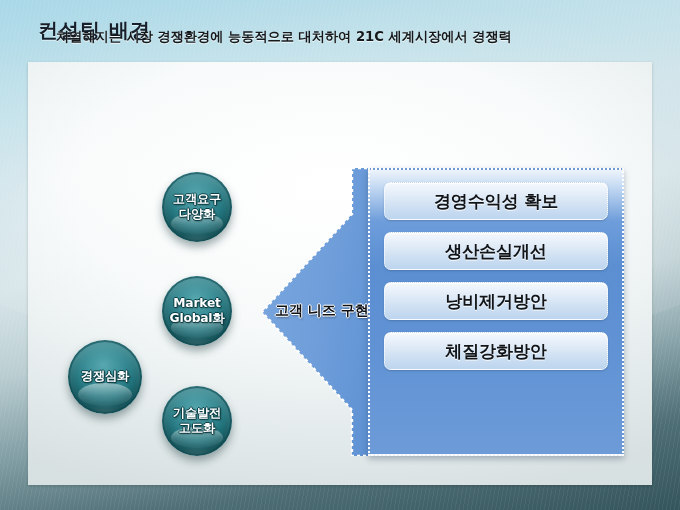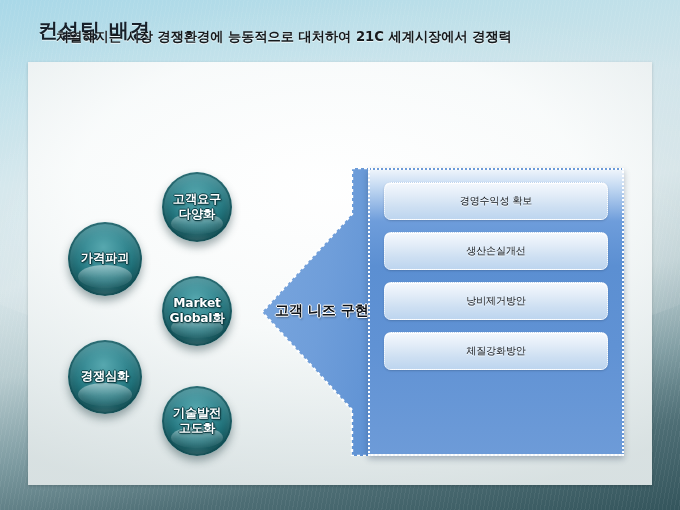--- a/index.html
+++ b/index.html
@@ -193,45 +193,41 @@
     border: 1.5px dotted #ffffff;
     box-sizing: border-box;
     background: linear-gradient(180deg, #f4f8fd 0%, #e3edf8 32%, #cddff2 68%, #bdd5ef 100%);
     display: flex;
     align-items: center;
     justify-content: center;
     box-shadow: 0 1px 2px rgba(30,50,80,0.25), inset 0 1px 0 rgba(255,255,255,0.85);
   }
   .pbox:last-child { margin-bottom: 0; }
   .pbox span {
-    font-size: 10px;
-    font-weight: normal;
+    font-size: 17px;
+    font-weight: bold;
     color: #111519;
     letter-spacing: -0.1px;
     text-shadow: 0 1px 0 rgba(255,255,255,0.9);
     white-space: nowrap;
   }
 </style>
 </head>
 <body>
 
 <div id="slide">
 
   <div class="title">컨설팅 배경</div>
 
   <div class="content-panel"></div>
 
   <div class="body-text">
     <span class="l1">치열해지는 시장 경쟁환경에 능동적으로 대처하여 21C 세계시장에서 경쟁력</span>
   </div>
 
-  <div class="orb big" style="left:68px; top:222px;">
-    <span class="gloss"></span>
-    <span class="otext">가격파괴</span>
-  </div>
 
   <div class="orb mid" style="left:162px; top:172px;">
     <span class="gloss"></span>
     <span class="otext">고객요구
 다양화</span>
   </div>
 
   <div class="orb mid" style="left:162px; top:276px;">
     <span class="gloss"></span>
     <span class="otext">Market

